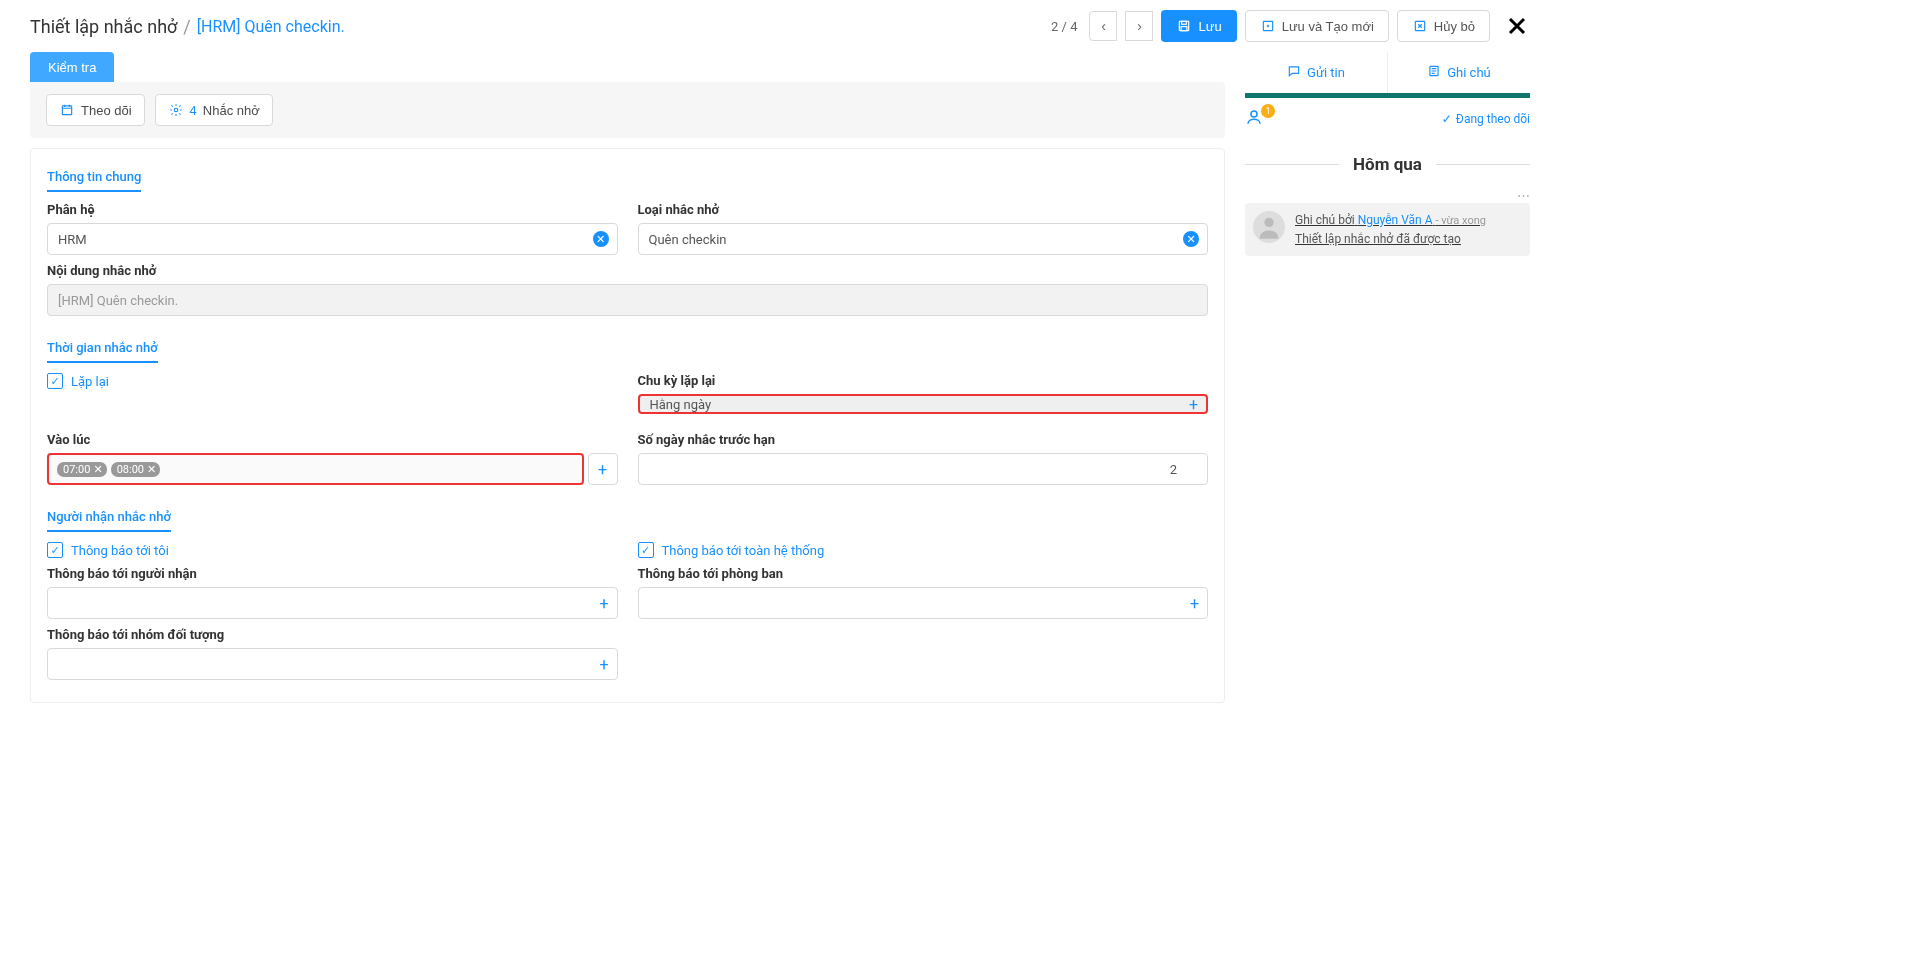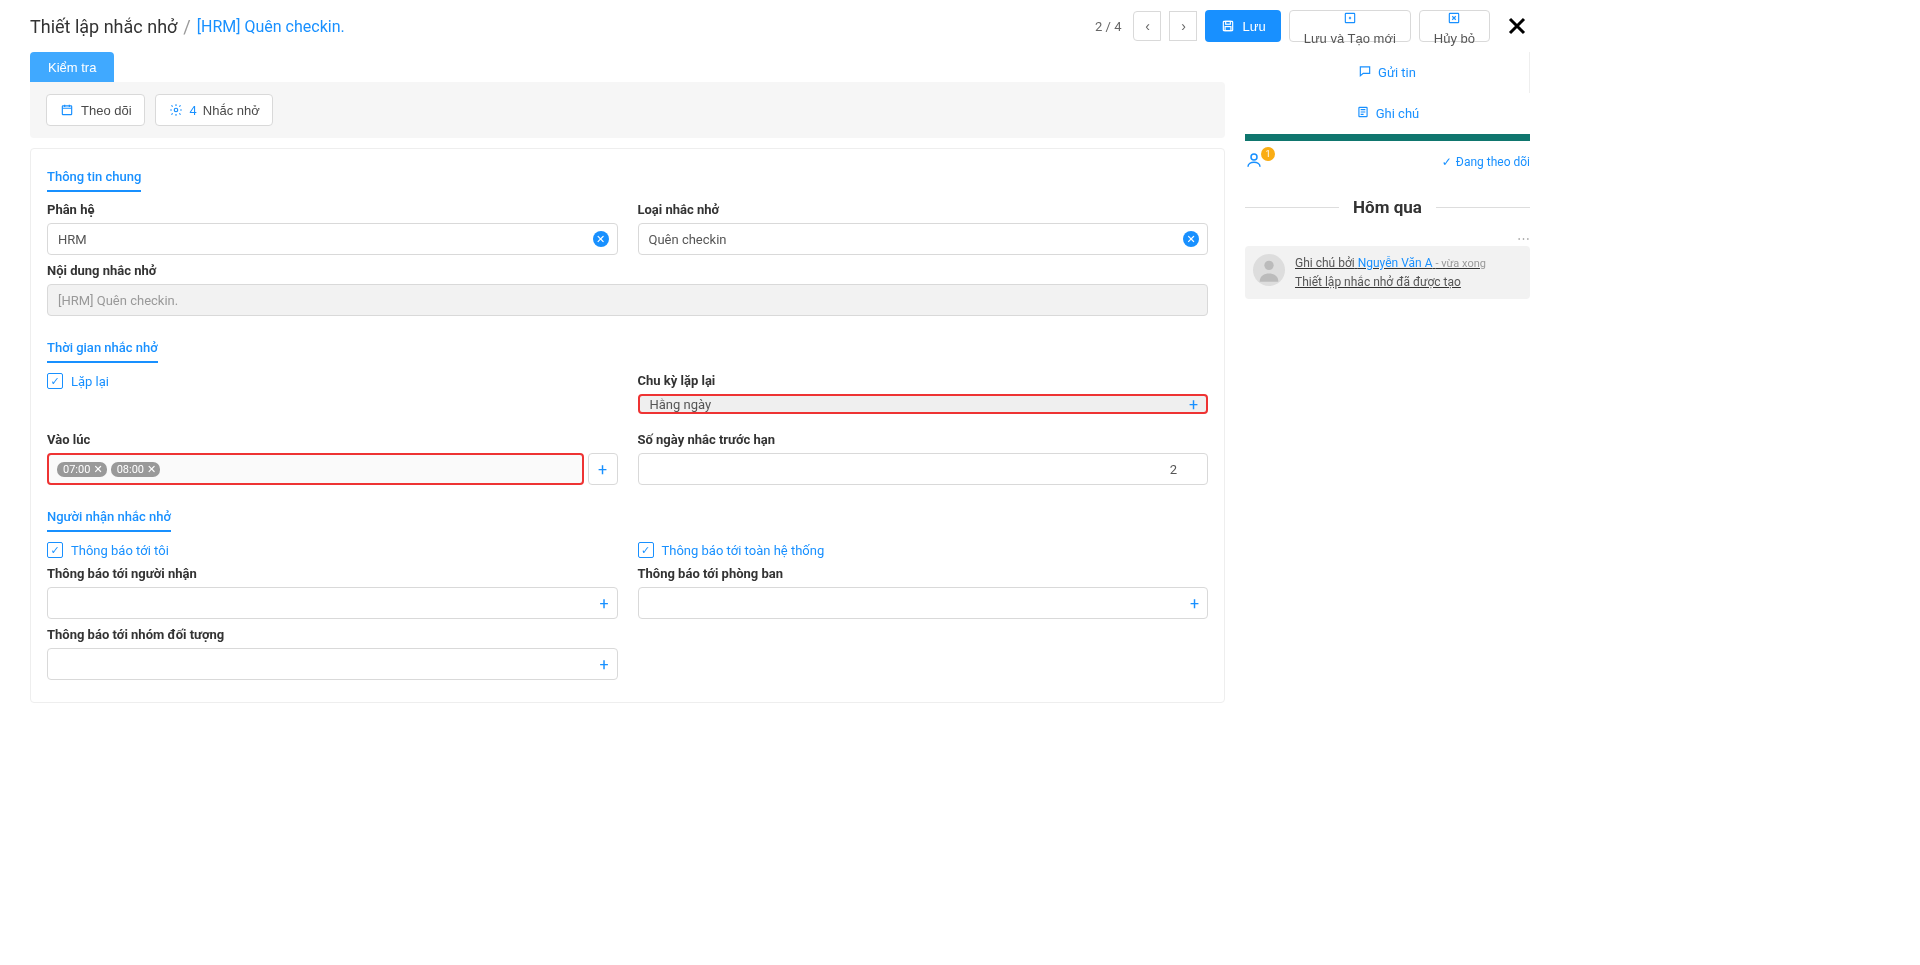--- a/index.html
+++ b/index.html
@@ -12,21 +12,21 @@
 .header-title { font-size: 18px; color: #333; }
 .header-subtitle { font-size: 16px; color: #1890ff; }
 .slash { color: #999; font-size: 18px; }
 .header-right { display: flex; align-items: center; gap: 8px; }
 .pager-text { font-size: 13px; color: #666; padding: 0 4px; }
 .pager-btn { width: 28px; height: 30px; border: 1px solid #d9d9d9; background: #fff; display: inline-flex; align-items: center; justify-content: center; cursor: pointer; color: #666; font-size: 14px; }
 .pager-btn:first-of-type { border-radius: 4px 0 0 4px; }
 .pager-btn:last-of-type { border-radius: 0 4px 4px 0; border-left: none; }
 .btn { height: 32px; padding: 0 14px; border-radius: 4px; display: inline-flex; align-items: center; gap: 6px; cursor: pointer; font-size: 13px; border: 1px solid transparent; }
 .btn-primary { background: #1890ff; color: #fff; }
-.btn-outline { background: #fff; border: 1px solid #d9d9d9; color: #555; flex-direction: column; }
+.btn-outline { background: #fff; border: 1px solid #d9d9d9; color: #555; }
 .close-x { width: 26px; height: 26px; cursor: pointer; display: inline-flex; align-items: center; justify-content: center; font-size: 26px; font-weight: bold; color: #333; margin-left: 6px; }
 
 
 .main { display: flex; }
 .content { flex: 0 0 1225px; padding: 0 0 20px 30px; }
 .sidebar { flex: 1; padding: 0 30px 0 20px; }
 
 
 .check-btn { background: #40a9ff; color: #fff; border: none; border-radius: 4px 4px 0 0; height: 30px; padding: 5px 18px; font-size: 13px; cursor: pointer; }
 
@@ -56,21 +56,21 @@
 
 .time-field-wrap { position: relative; display: flex; align-items: center; }
 .time-box { flex: 0 0 calc(100% - 34px); height: 32px; border: 2px solid #e33; border-radius: 4px; padding: 4px 8px; display: flex; align-items: center; background: #fafafa; }
 .time-plus-btn { width: 30px; height: 32px; border: 1px solid #d9d9d9; border-radius: 4px; background: #fff; display: inline-flex; align-items: center; justify-content: center; color: #1890ff; font-size: 16px; cursor: pointer; margin-left: 4px; }
 
 .cycle-box { height: 20px; border: 2px solid #e33; border-radius: 4px; padding: 0 30px 0 10px; background: #efefef; display: flex; align-items: center; position: relative; font-size: 13px; color: #555; }
 
 .num-input { text-align: right; }
 
 
-.side-tabs { display: flex; border-bottom: 7px solid #0f766e; flex-direction: column; }
+.side-tabs { display: flex; border-bottom: 5px solid #0f766e; }
 .side-tab { flex: 1; text-align: center; padding: 12px 0; color: #1890ff; font-size: 13px; cursor: pointer; display: flex; align-items: center; justify-content: center; gap: 6px; border-right: 1px solid #eee; }
 .side-tab:last-child { border-right: none; }
 .follow-row { display: flex; justify-content: space-between; align-items: center; padding: 10px 0; }
 .avatar-badge { position: relative; width: 22px; height: 22px; }
 .avatar-ico { color: #1890ff; font-size: 18px; }
 .badge-num { position: absolute; top: -4px; right: -8px; background: #faad14; color: #fff; border-radius: 50%; width: 14px; height: 14px; font-size: 9px; display: flex; align-items: center; justify-content: center; }
 .follow-link { color: #1890ff; font-size: 12px; display: flex; align-items: center; gap: 4px; }
 .checkmark { color: #1890ff; }
 
 .divider-label { text-align: center; position: relative; margin: 14px 0; }

